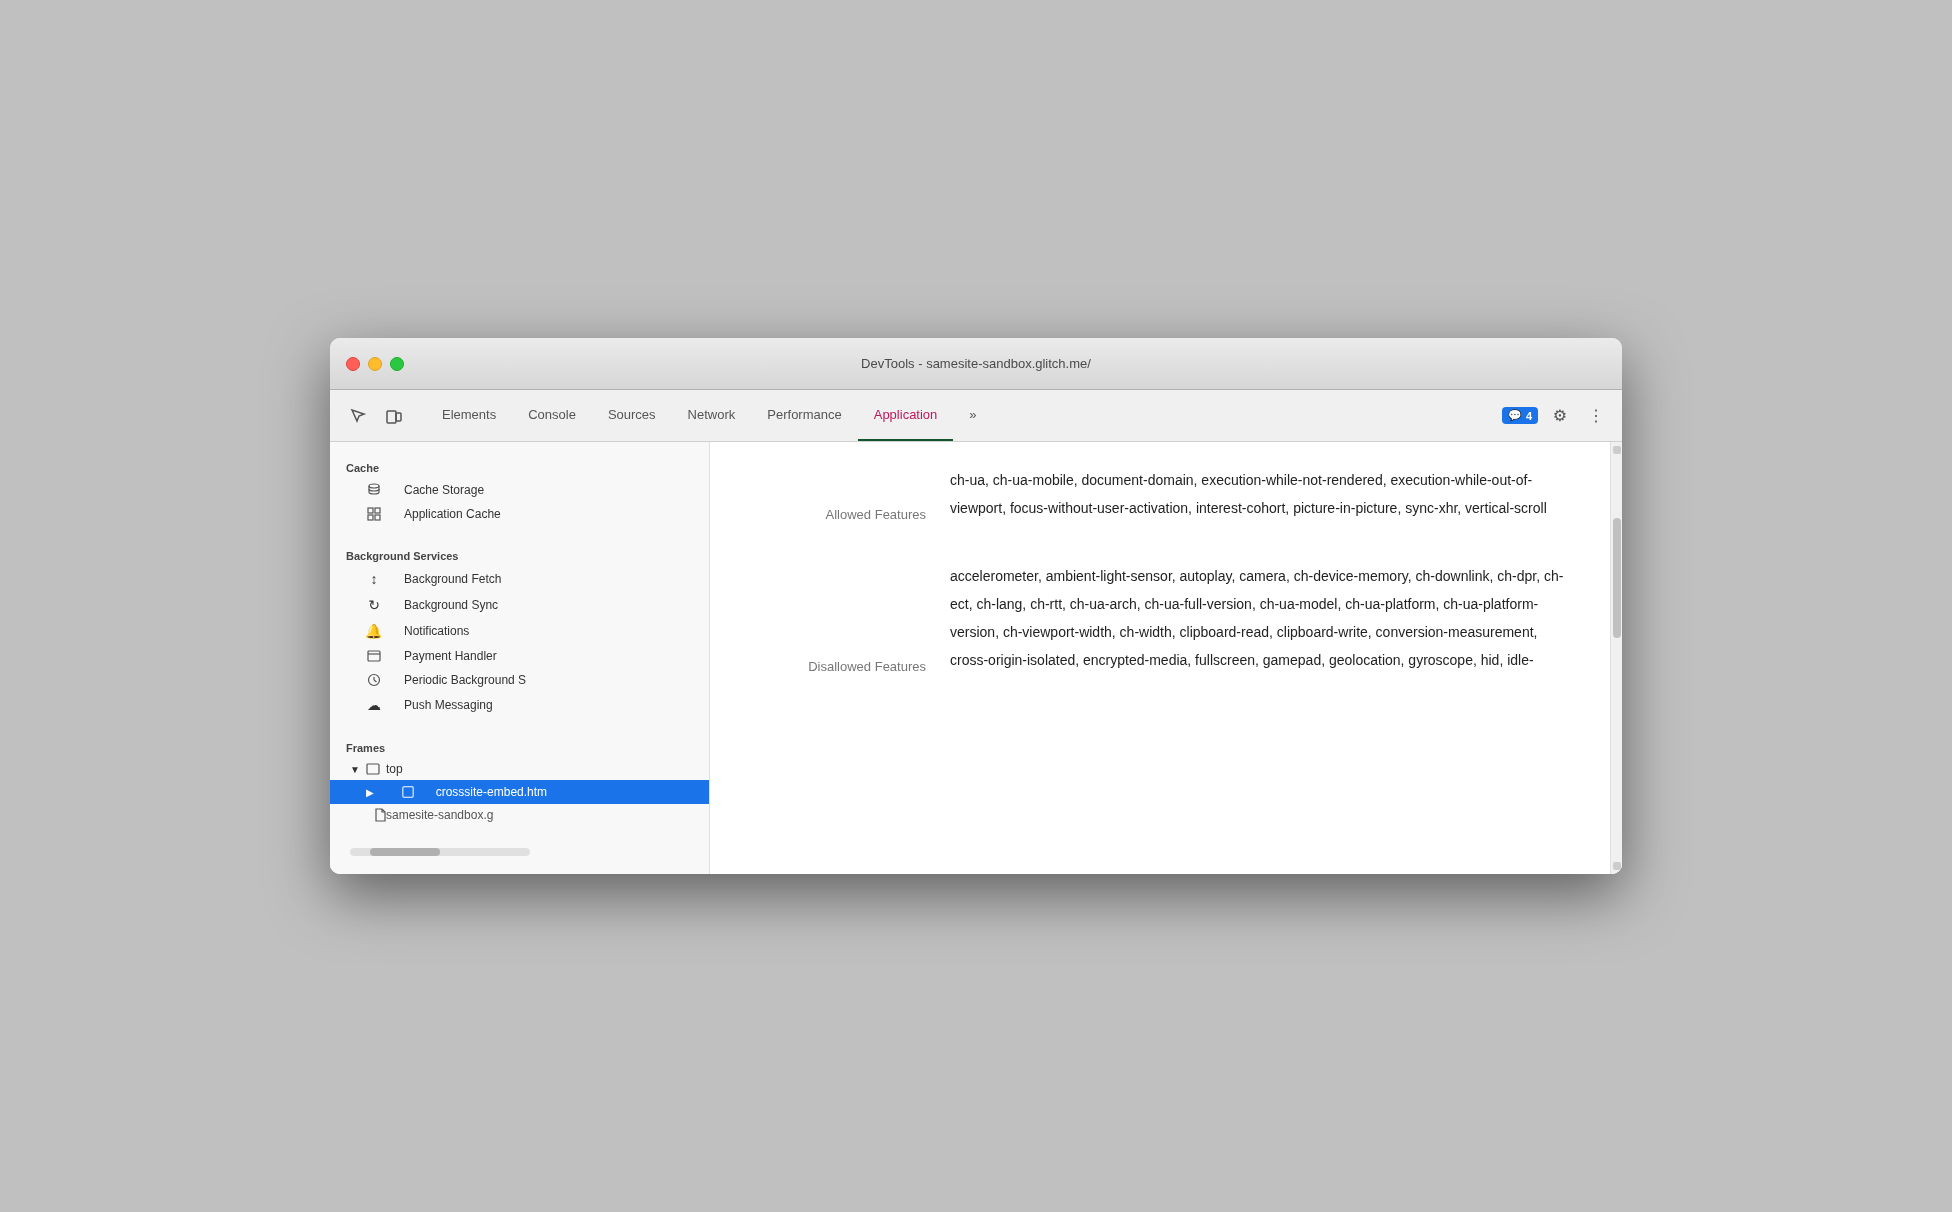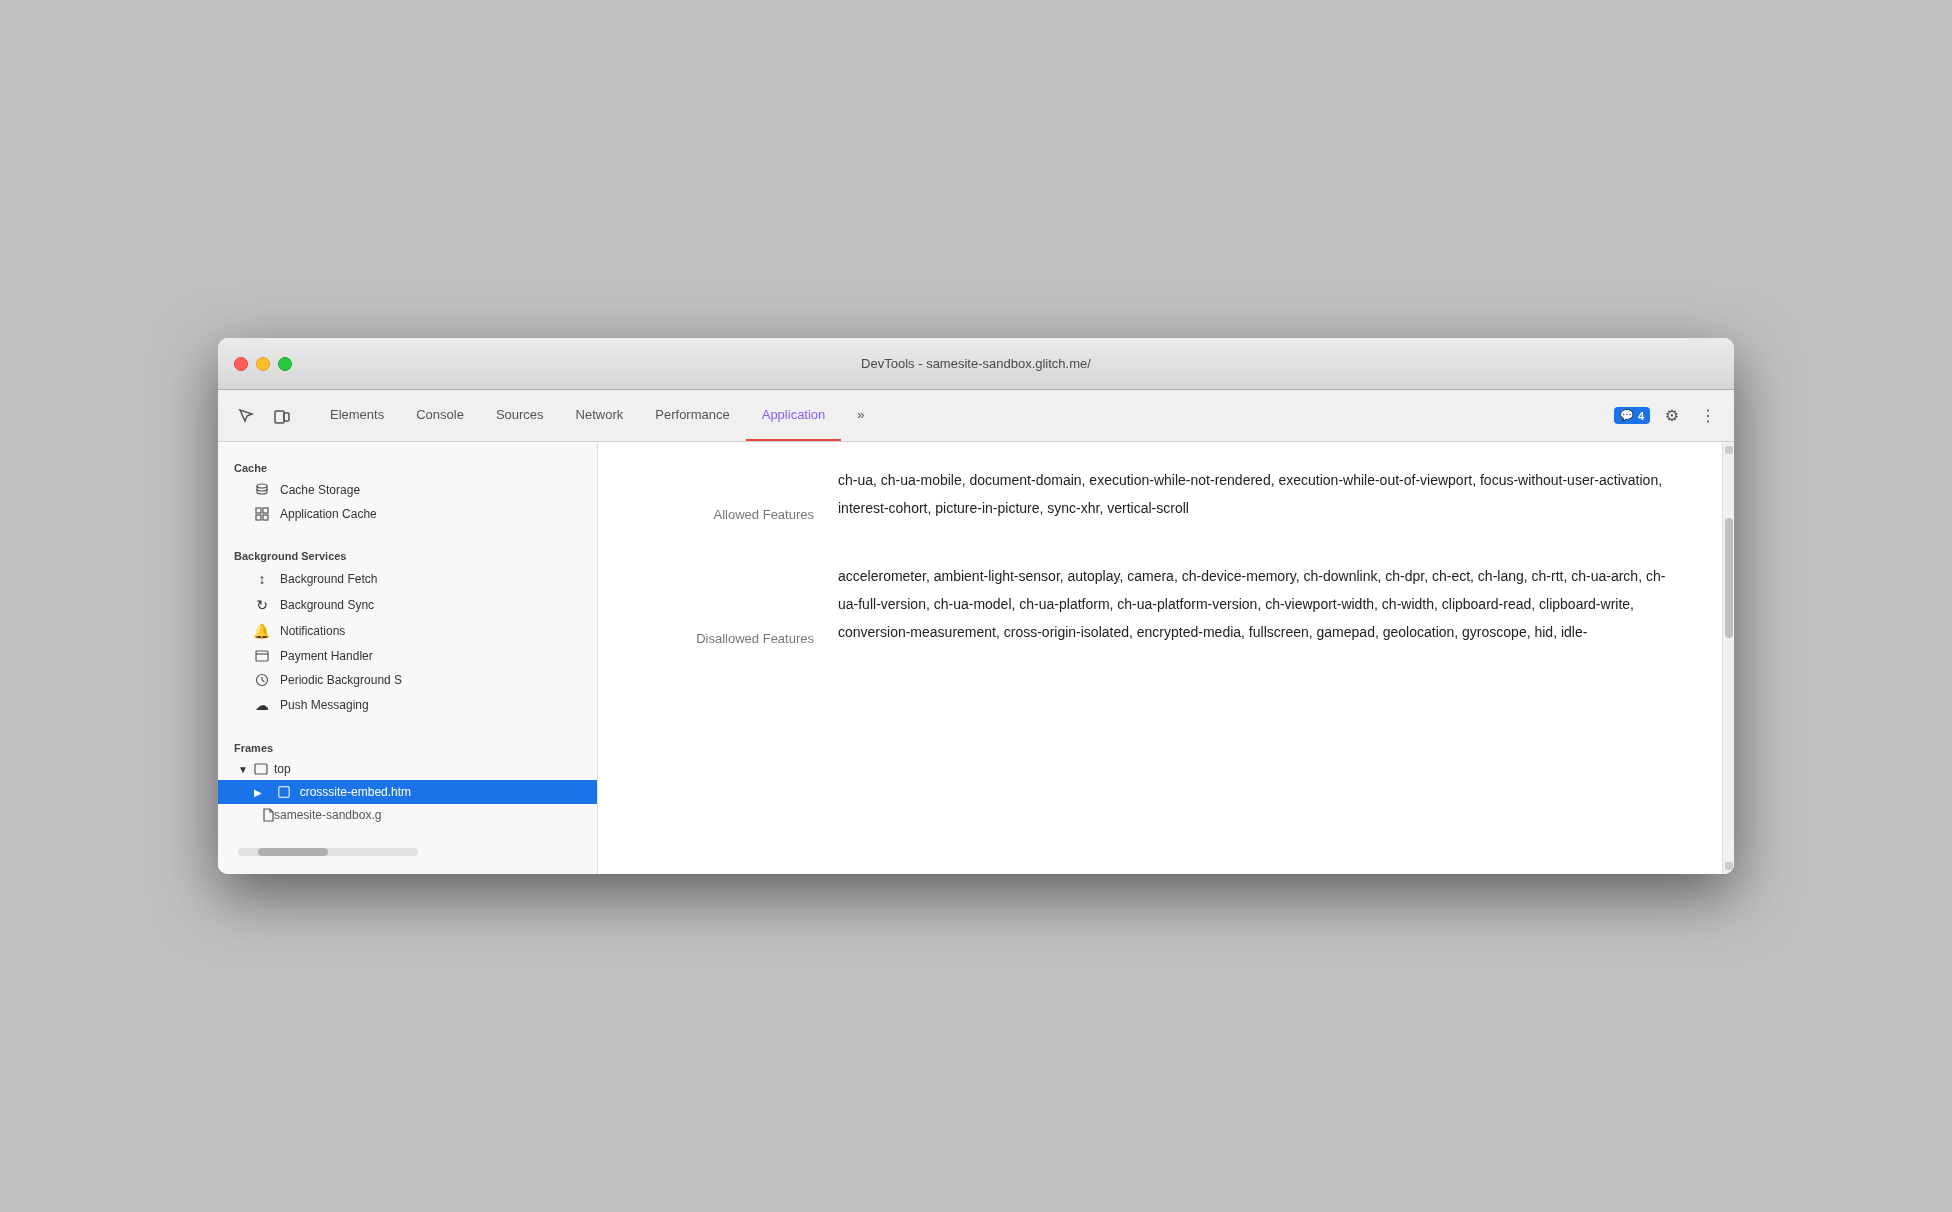--- a/index.html
+++ b/index.html
@@ -8,21 +8,21 @@
       font-family: -apple-system, BlinkMacSystemFont, 'Helvetica Neue', Arial, sans-serif;
       background: #c0c0c0;
       display: flex;
       justify-content: center;
       align-items: center;
       min-height: 100vh;
       padding: 20px;
     }
 
     .window {
-      width: 1516px;
+      width: 1292px;
       background: #f5f5f5;
       border-radius: 10px;
       box-shadow: 0 20px 60px rgba(0,0,0,0.5);
       overflow: hidden;
       display: flex;
       flex-direction: column;
     }
 
     
     .title-bar {
@@ -108,22 +108,22 @@
       font-size: 13px;
       color: #555;
       cursor: pointer;
       height: 100%;
       white-space: nowrap;
       border-bottom: 2px solid transparent;
       margin-bottom: -1px;
     }
 
     .tab.active {
-      color: #8b5cf6;
-      border-bottom: 2px solid #ef4444;
+      color: #be185d;
+      border-bottom: 2px solid #14532d;
       font-weight: 500;
     }
 
     .toolbar-right {
       display: flex;
       align-items: center;
       gap: 8px;
       margin-left: auto;
     }
 
@@ -173,21 +173,21 @@
       font-size: 11px;
       font-weight: 600;
       color: #444;
       padding: 8px 16px 4px 16px;
       letter-spacing: 0;
     }
 
     .sidebar-item {
       display: flex;
       align-items: center;
-      gap: 10px;
+      gap: 22px;
       padding: 5px 16px 5px 36px;
       font-size: 12px;
       color: #333;
       cursor: pointer;
       border-radius: 0;
     }
 
     .sidebar-item.active {
       background: #1a73e8;
       color: white;

